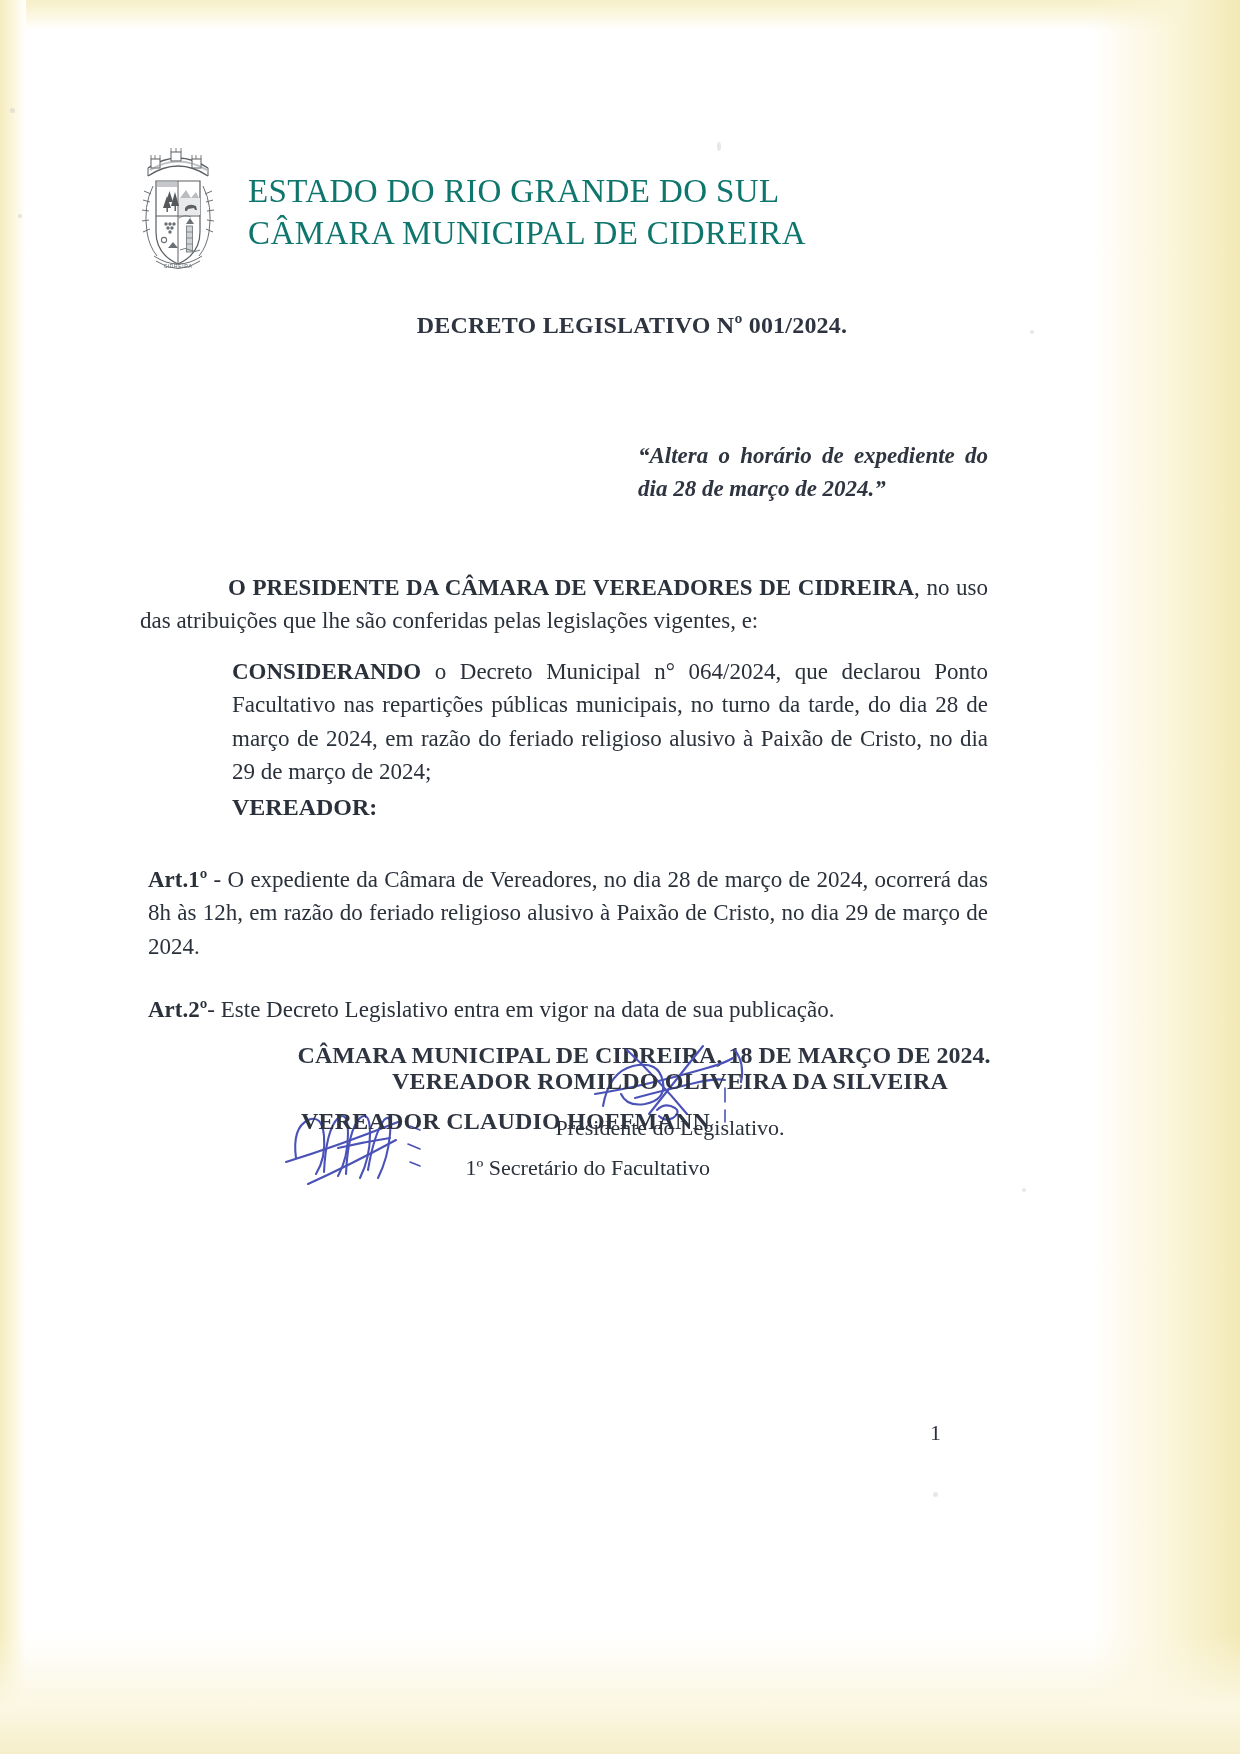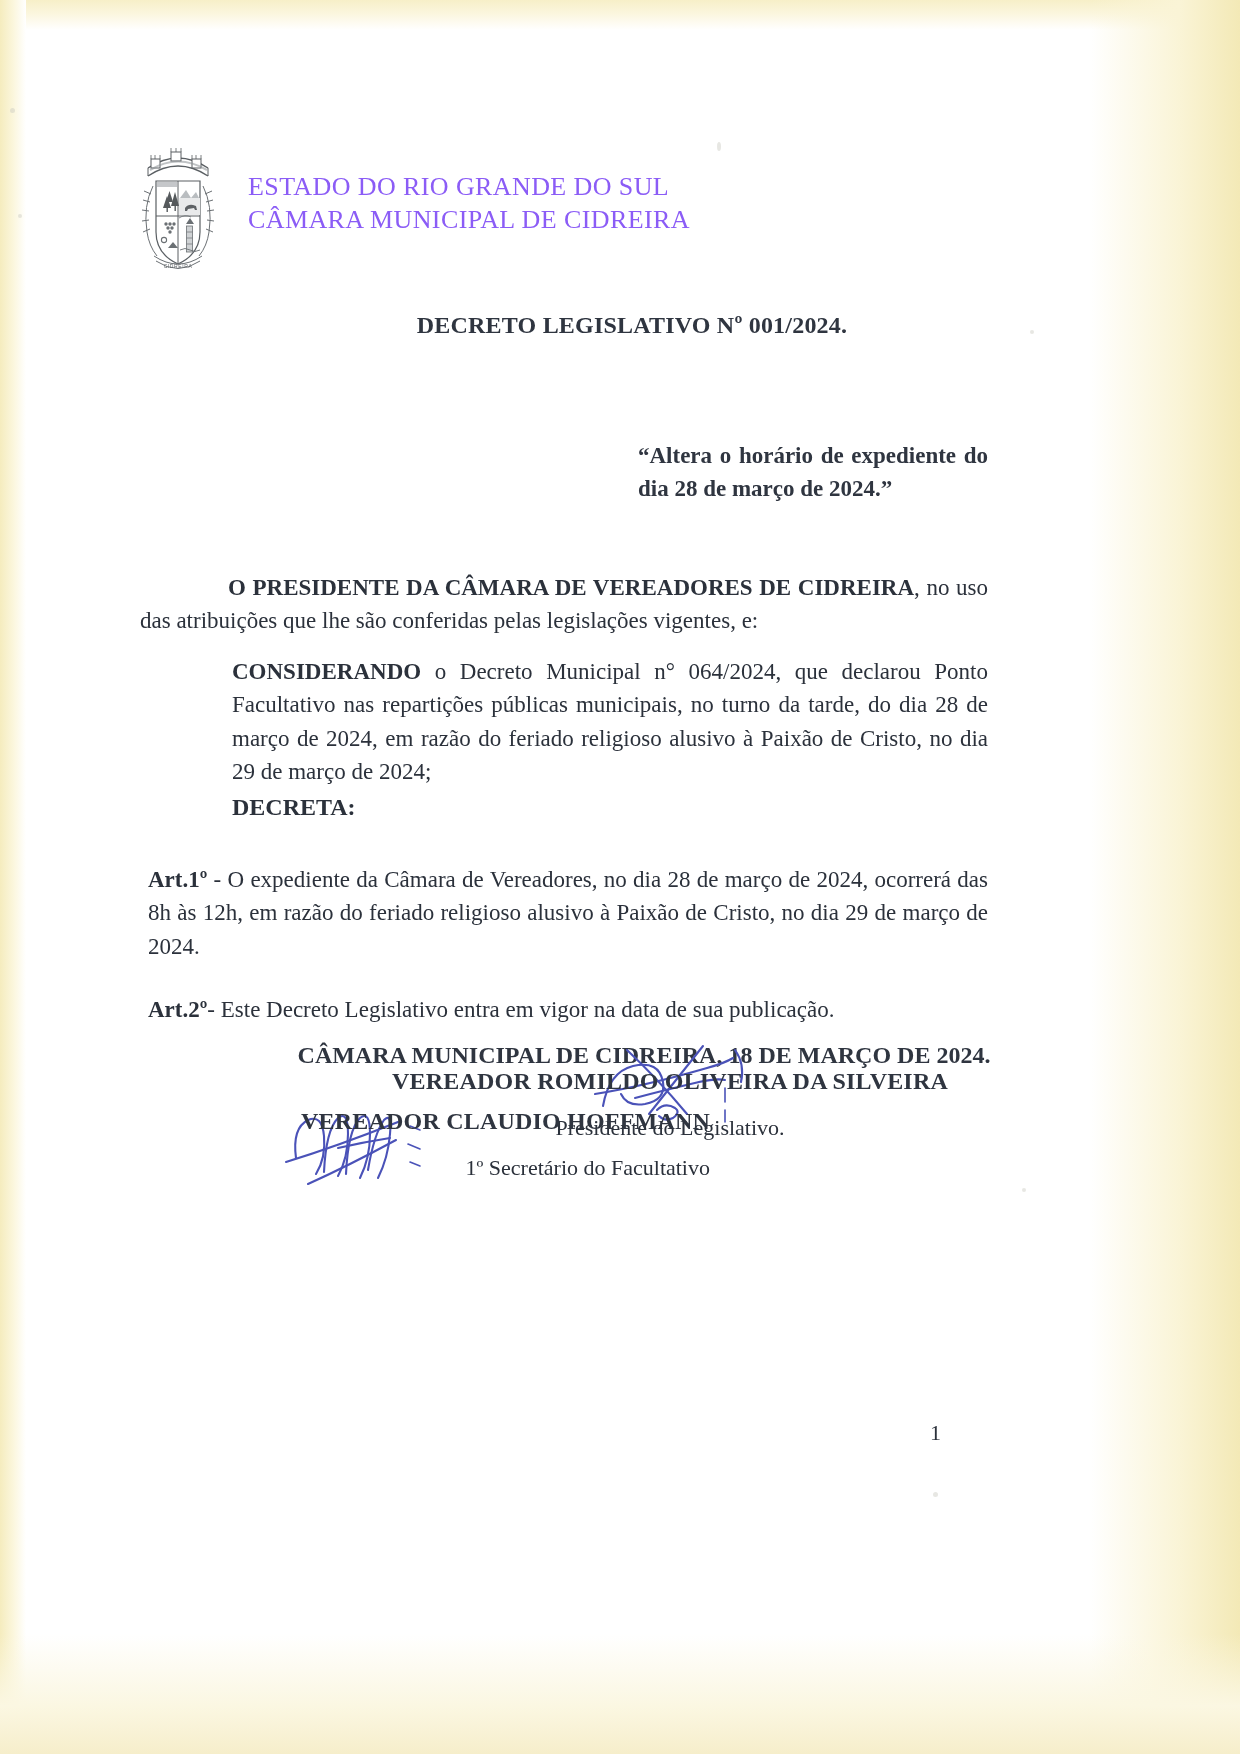--- a/index.html
+++ b/index.html
@@ -70,23 +70,23 @@
   .crest {
     width: 96px;
     height: 130px;
     flex: 0 0 auto;
   }
   .org-lines {
     padding-top: 30px;
   }
   .org-line {
     font-family: "Liberation Serif", serif;
-    font-size: 26px;
+    font-size: 33px;
     letter-spacing: 0.4px;
-    color: #8b5cf6;
+    color: #0f766e;
     line-height: 1.28;
     white-space: nowrap;
   }
 
   
   .doc-title {
     position: absolute;
     left: 0;
     top: 312px;
     width: 1240px;
@@ -98,20 +98,21 @@
     color: #2f3540;
     letter-spacing: 0.2px;
   }
   .ementa {
     position: absolute;
     left: 638px;
     top: 440px;
     width: 350px;
     font-size: 23px;
     font-weight: bold;
+    font-style: italic;
     color: #2f3540;
     text-align: justify;
     line-height: 1.42;
   }
   .para {
     position: absolute;
     font-size: 23px;
     color: #2b313b;
     text-align: justify;
     line-height: 1.45;
@@ -307,21 +308,21 @@
     </div>
 
     <div class="doc-title">DECRETO LEGISLATIVO Nº 001/2024.</div>
 
     <div class="ementa">“Altera o horário de expediente do dia 28 de março de 2024.”</div>
 
     <p class="para p-preambulo"><b>O PRESIDENTE DA CÂMARA DE VEREADORES DE CIDREIRA</b><span>, no uso das atribuições que lhe são conferidas pelas legislações vigentes, e:</span></p>
 
     <p class="para p-considerando"><b>CONSIDERANDO</b><span> o Decreto Municipal n° 064/2024, que declarou Ponto Facultativo nas repartições públicas municipais, no turno da tarde, do dia 28 de março de 2024, em razão do feriado religioso alusivo à Paixão de Cristo, no dia 29 de março de 2024;</span></p>
 
-    <div class="para p-decreta">DECRETA:</div>
+    <div class="para p-decreta">VEREADOR:</div>
 
     <p class="para p-art1"><b>Art.1º</b><span> - O expediente da Câmara de Vereadores, no dia 28 de março de 2024, ocorrerá das 8h às 12h, em razão do feriado religioso alusivo à Paixão de Cristo, no dia 29 de março de 2024.</span></p>
 
     <p class="para p-art2"><b>Art.2º</b><span>- Este Decreto Legislativo entra em vigor na data de sua publicação.</span></p>
 
     <div class="closing">CÂMARA MUNICIPAL DE CIDREIRA, 18 DE MARÇO DE 2024.</div>
 
     <div class="sig-block-president">
       <svg class="sig-ink" style="left:245px; top:-40px;" width="220" height="120" viewBox="0 0 220 120" aria-hidden="true">
         <g fill="none" stroke="#4a52b8" stroke-width="2.1" stroke-linecap="round">

